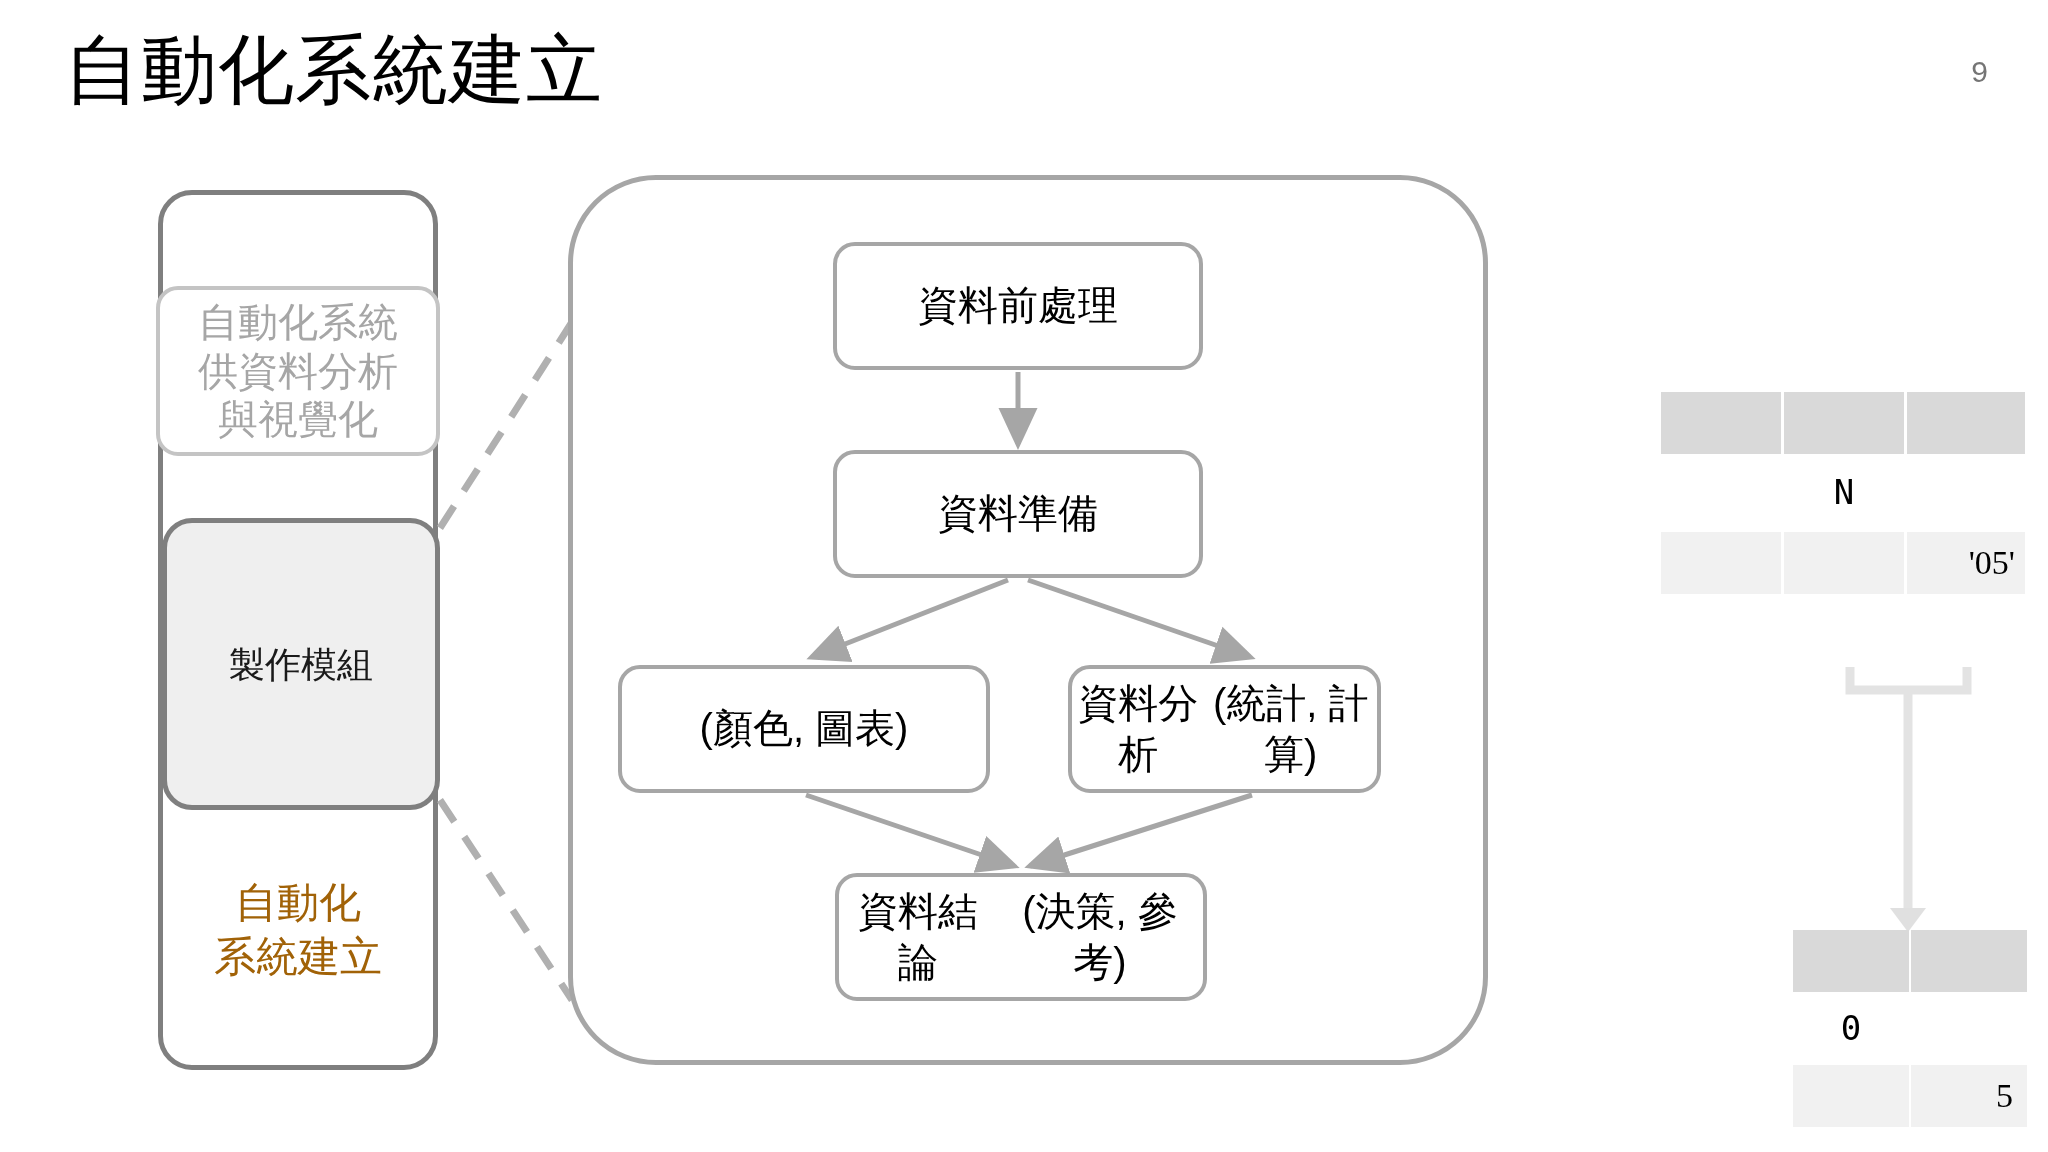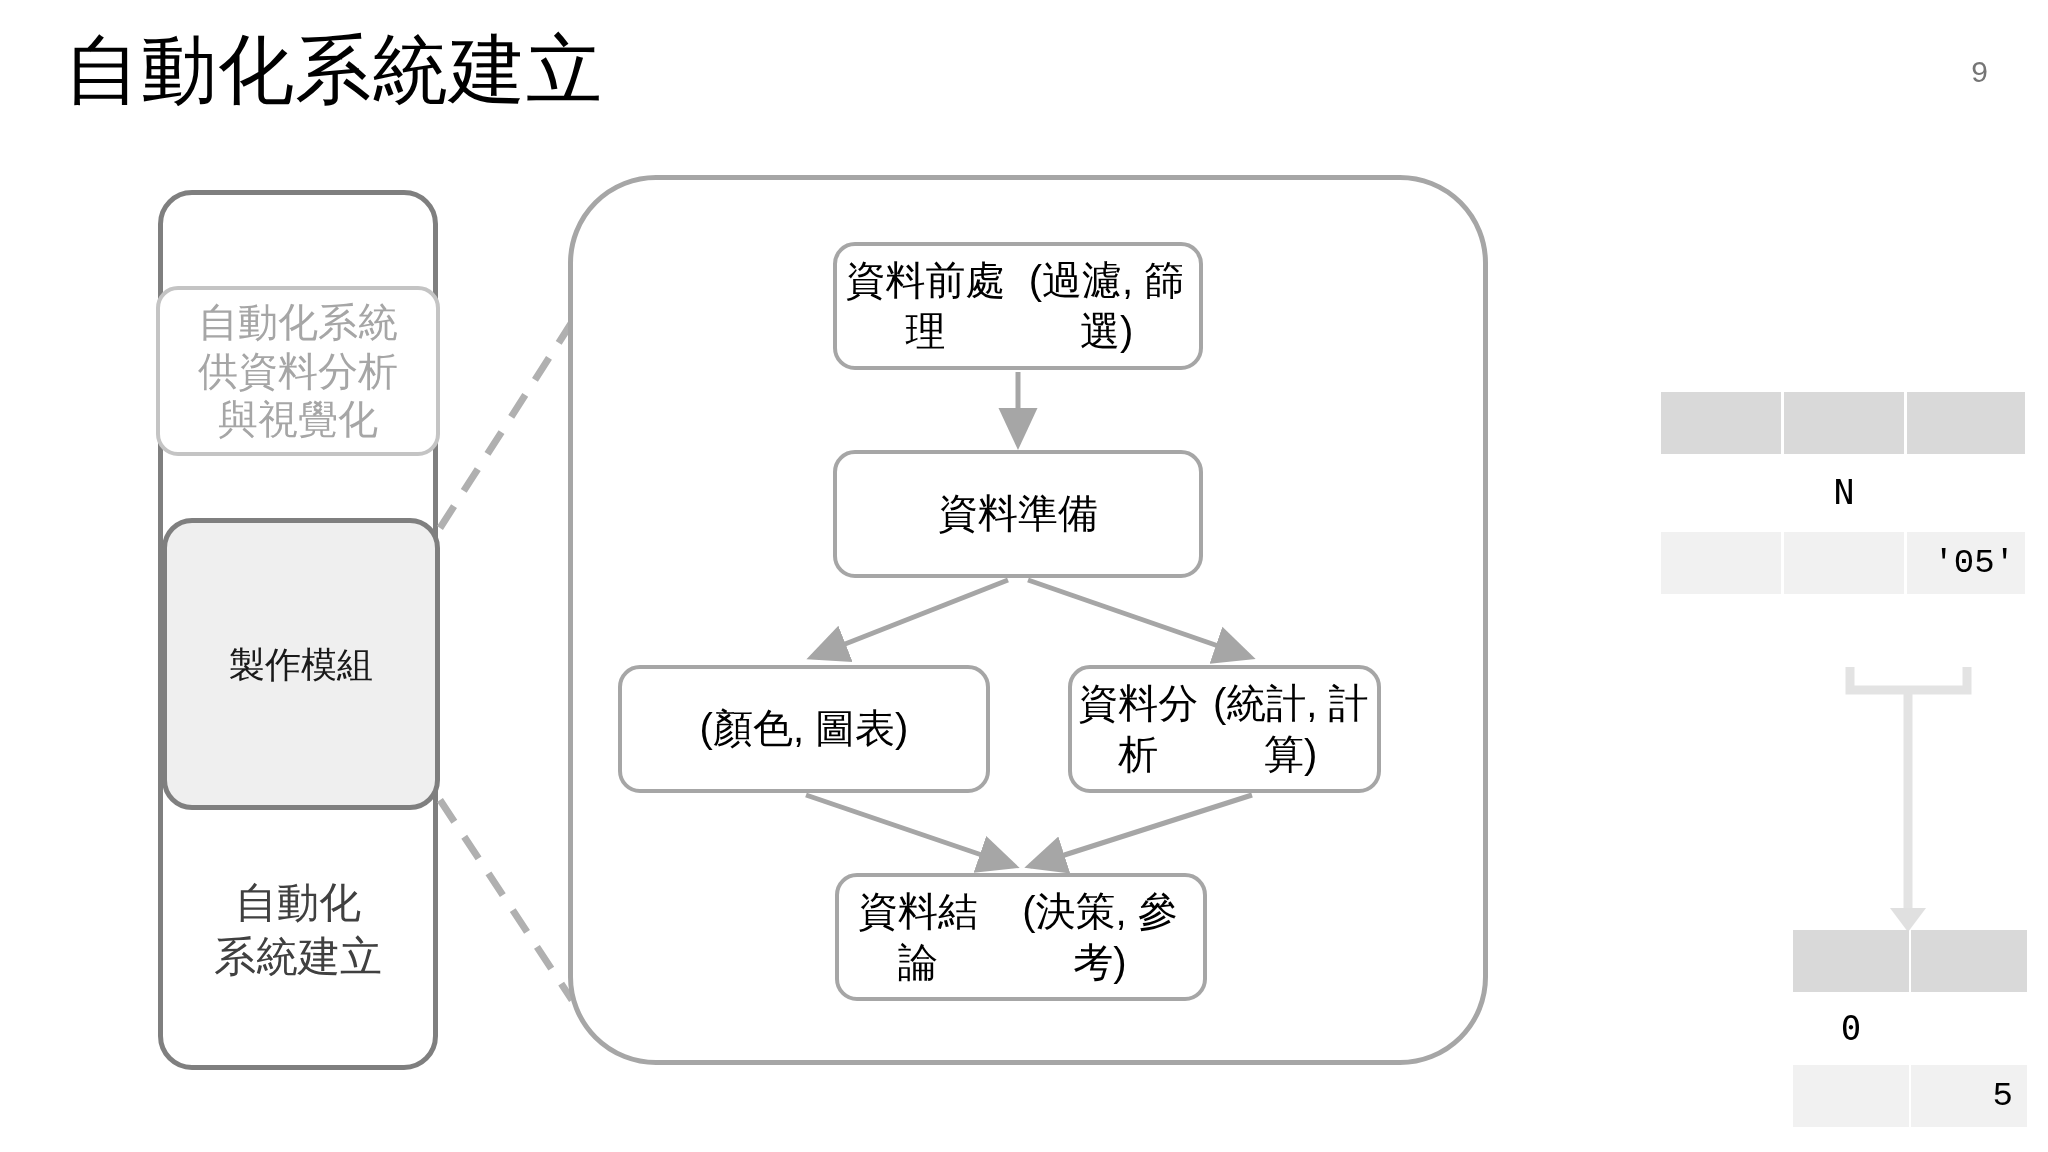--- a/index.html
+++ b/index.html
@@ -85,21 +85,21 @@
     line-height: 1.25;
   }
 
   #side-box-bottom {
     left: 158px;
     top: 855px;
     width: 280px;
     height: 150px;
     border: none;
     background: transparent;
-    color: #404040;
+    color: #a16207;
     font-size: 42px;
     line-height: 1.28;
   }
 
   
   #connector-layer, #flow-layer, #right-arrow-layer {
     position: absolute;
     left: 0;
     top: 0;
     width: 2048px;
@@ -141,21 +141,21 @@
   #flow-box-2 { left: 618px;  top: 665px; width: 372px; height: 128px; }
   #flow-box-3 { left: 1068px; top: 665px; width: 313px; height: 128px; }
   #flow-box-4 { left: 835px;  top: 873px; width: 372px; height: 128px; }
 
   
   .table-cell {
     position: absolute;
     box-sizing: border-box;
     display: flex;
     align-items: center;
-    font-family: Liberation Mono, monospace;
+    font-family: Liberation Serif, serif;
     font-size: 34px;
     color: #000000;
   }
   .hdr { background: #d9d9d9; }
   .body-cell { background: #f1f1f1; }
 
   
   #t1-h0 { left: 1661px; top: 392px; width: 120px; height: 62px; }
   #t1-h1 { left: 1784px; top: 392px; width: 120px; height: 62px; }
   #t1-h2 { left: 1907px; top: 392px; width: 118px; height: 62px; }
@@ -220,21 +220,20 @@
 
   <line x1="1028" y1="580" x2="1250" y2="657" stroke="#a6a6a6" stroke-width="5" marker-end="url(#arrowhead)"></line>
 
   <line x1="806" y1="795" x2="1014" y2="866" stroke="#a6a6a6" stroke-width="5" marker-end="url(#arrowhead)"></line>
 
   <line x1="1252" y1="795" x2="1030" y2="866" stroke="#a6a6a6" stroke-width="5" marker-end="url(#arrowhead)"></line>
 </svg>
 
 <div class="flow-box" id="flow-box-0">
   <div>資料前處理</div>
-  <div>(過濾, 篩選)</div>
 </div>
 <div class="flow-box" id="flow-box-1">
   <div>資料準備</div>
 </div>
 <div class="flow-box" id="flow-box-2">
   <div>(顏色, 圖表)</div>
 </div>
 <div class="flow-box" id="flow-box-3">
   <div>資料分析</div>
   <div>(統計, 計算)</div>

